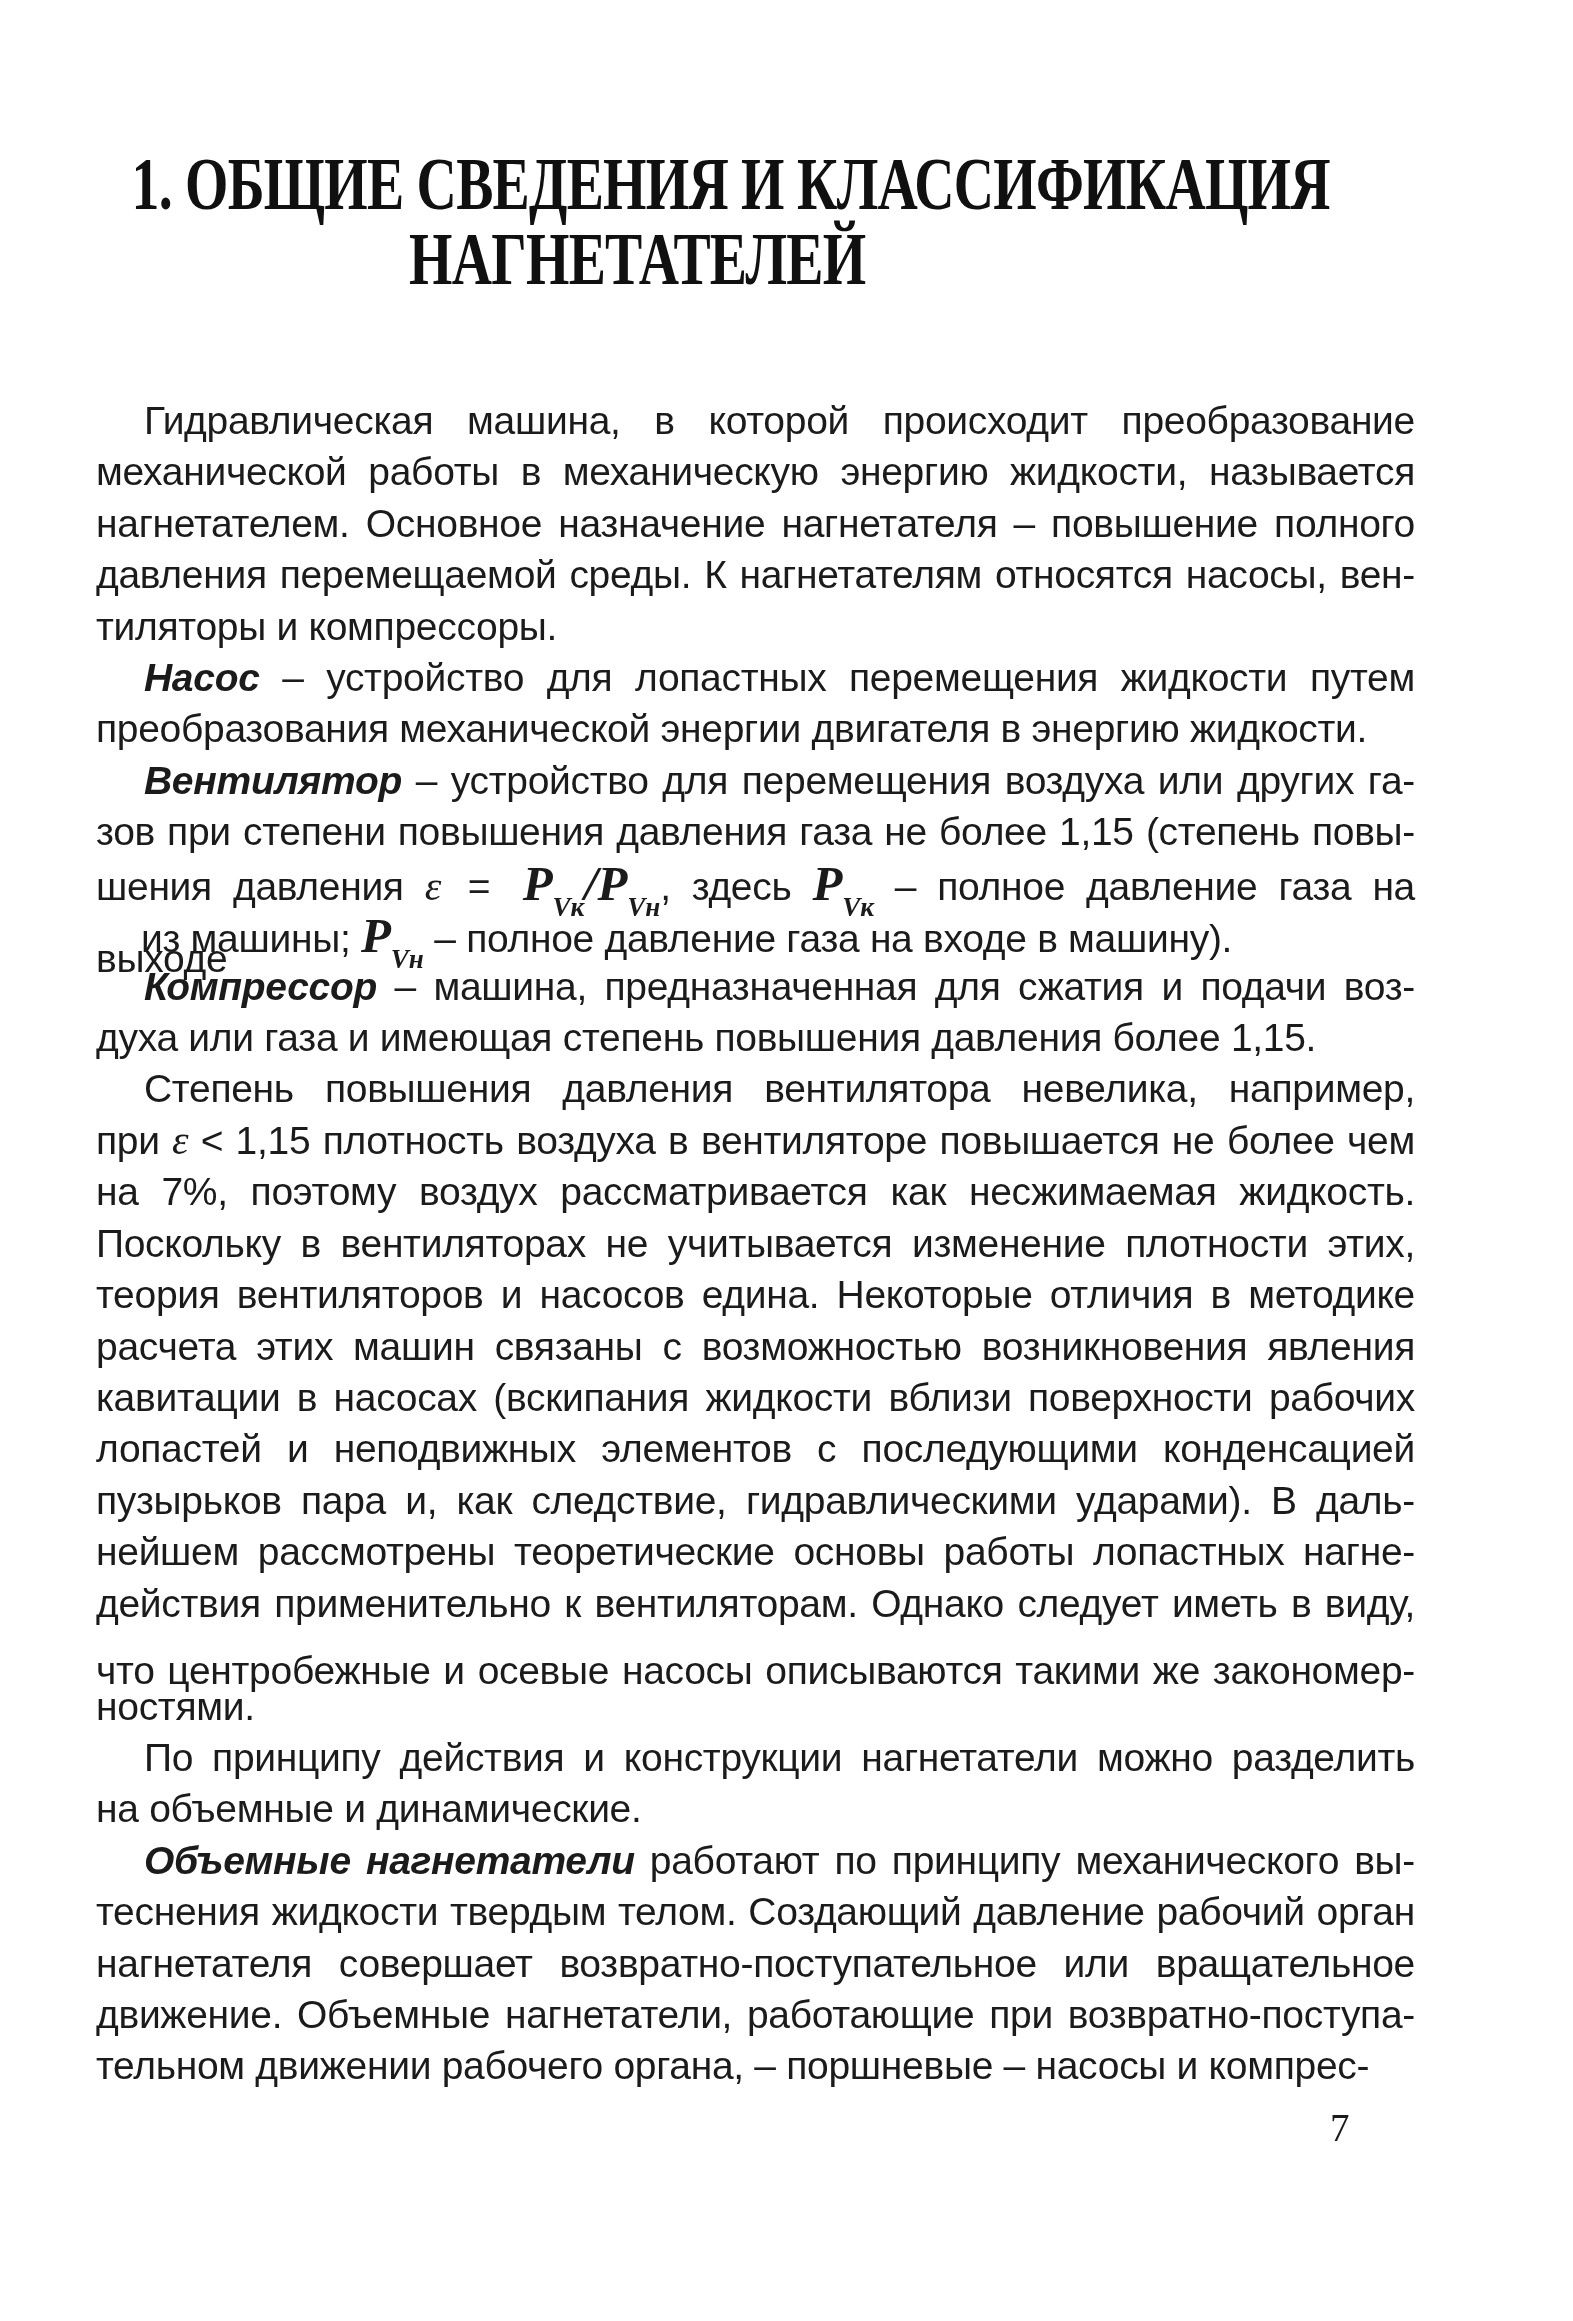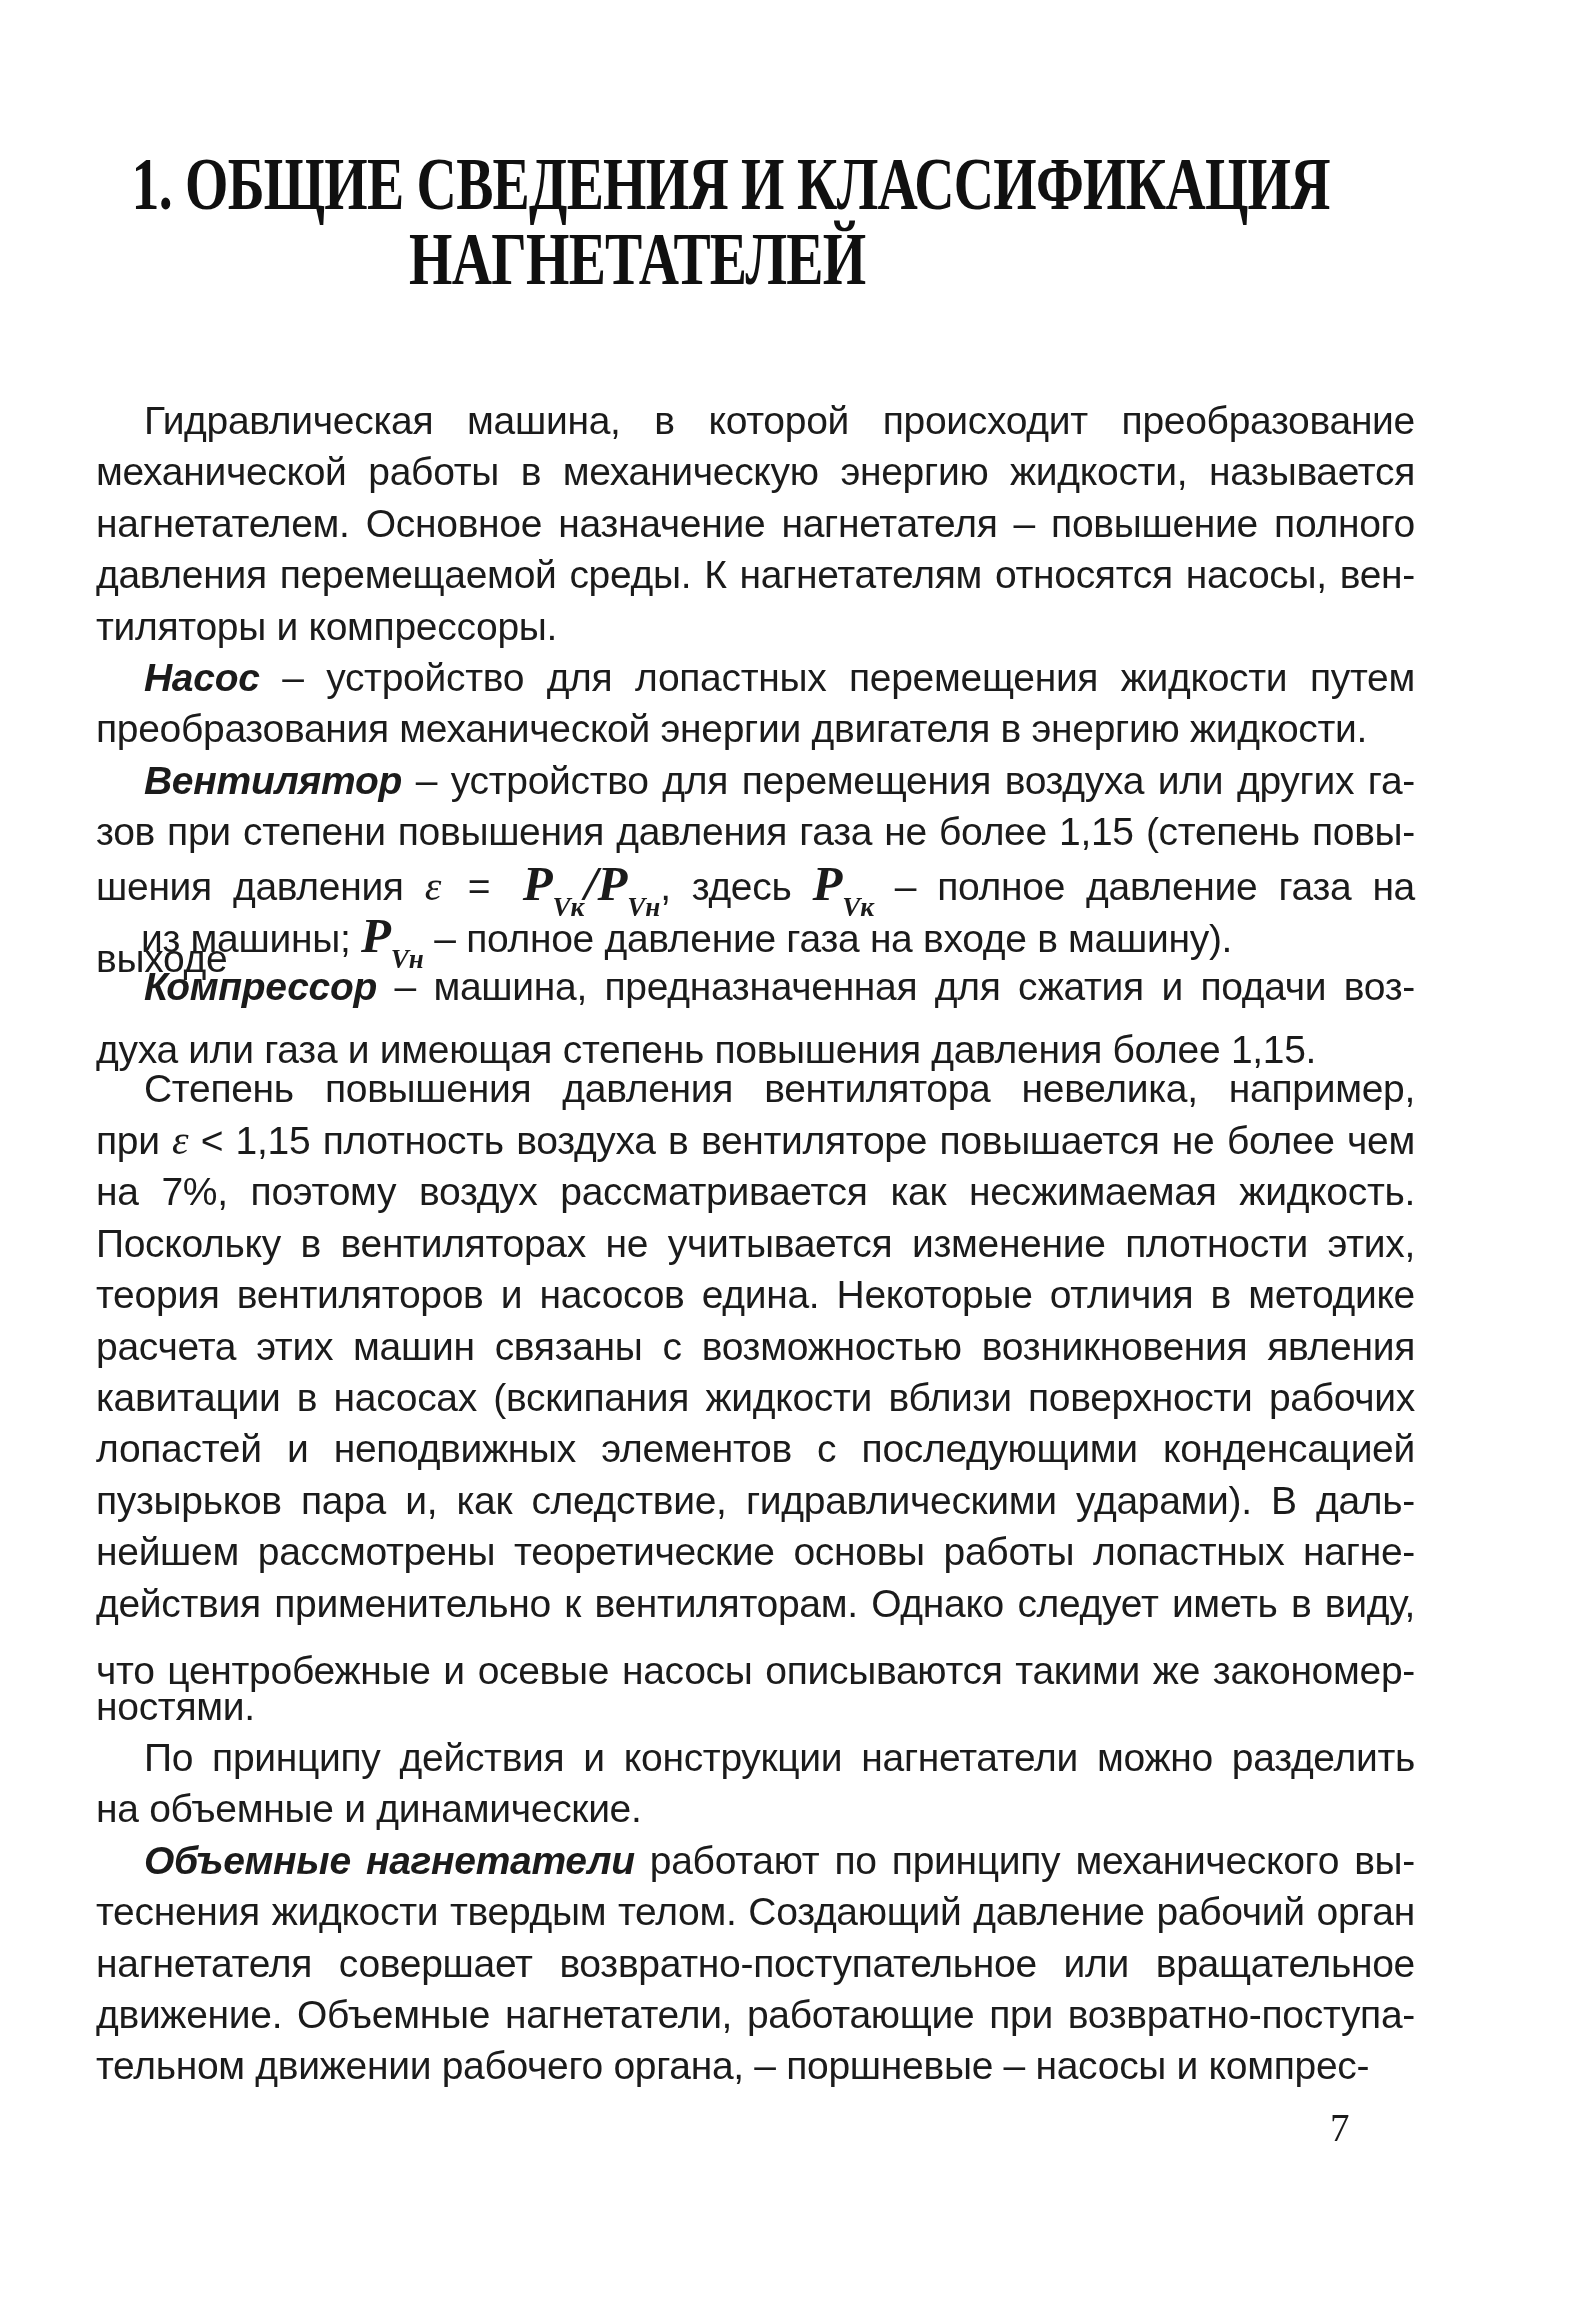--- a/index.html
+++ b/index.html
@@ -57,21 +57,21 @@
       <div class="line j" style="top: 498px;"><span>нагнетателем. Основное назначение нагнетателя – повышение полного</span></div>
       <div class="line j" style="top: 549px;"><span>давления перемещаемой среды. К нагнетателям относятся насосы, вен-</span></div>
       <div class="line" style="top: 601px;"><span>тиляторы и компрессоры.</span></div>
       <div class="line j ind" style="top: 652px;"><span class="s-bi">Насос</span><span> – устройство для лопастных перемещения жидкости путем</span></div>
       <div class="line" style="top: 703px;"><span>преобразования механической энергии двигателя в энергию жидкости.</span></div>
       <div class="line j ind" style="top: 755px;"><span class="s-bi">Вентилятор</span><span> – устройство для перемещения воздуха или других га-</span></div>
       <div class="line j" style="top: 806px;"><span>зов при степени повышения давления газа не более 1,15 (степень повы-</span></div>
       <div class="line j" style="top: 858px;"><span>шения давления </span><span class="s-ff">ε</span><span class="s-eq"> = </span><span class="s-fp">P</span><span class="s-fs">Vк</span><span class="s-fp">/</span><span class="s-fp">P</span><span class="s-fs">Vн</span><span>, здесь </span><span class="s-fp">P</span><span class="s-fs">Vк</span><span> – полное давление газа на выходе</span></div>
       <div class="line" style="top: 910px; margin-left: 45px;"><span>из машины; </span><span class="s-fp">P</span><span class="s-fs">Vн</span><span> – полное давление газа на входе в машину).</span></div>
       <div class="line j ind" style="top: 961px;"><span class="s-bi">Компрессор</span><span> – машина, предназначенная для сжатия и подачи воз-</span></div>
-      <div class="line" style="top: 1012px; margin-top: 12px;"><span>духа или газа и имеющая степень повышения давления более 1,15.</span></div>
+      <div class="line" style="top: 1012px;"><span>духа или газа и имеющая степень повышения давления более 1,15.</span></div>
       <div class="line j ind" style="top: 1063px;"><span>Степень повышения давления вентилятора невелика, например,</span></div>
       <div class="line j" style="top: 1115px;"><span>при </span><span class="s-ff">ε</span><span> &lt; 1,15 плотность воздуха в вентиляторе повышается не более чем</span></div>
       <div class="line j" style="top: 1166px;"><span>на 7%, поэтому воздух рассматривается как несжимаемая жидкость.</span></div>
       <div class="line j" style="top: 1218px;"><span>Поскольку в вентиляторах не учитывается изменение плотности этих,</span></div>
       <div class="line j" style="top: 1269px;"><span>теория вентиляторов и насосов едина. Некоторые отличия в методике</span></div>
       <div class="line j" style="top: 1321px;"><span>расчета этих машин связаны с возможностью возникновения явления</span></div>
       <div class="line j" style="top: 1372px;"><span>кавитации в насосах (вскипания жидкости вблизи поверхности рабочих</span></div>
       <div class="line j" style="top: 1423px;"><span>лопастей и неподвижных элементов с последующими конденсацией</span></div>
       <div class="line j" style="top: 1475px;"><span>пузырьков пара и, как следствие, гидравлическими ударами). В даль-</span></div>
       <div class="line j" style="top: 1526px;"><span>нейшем рассмотрены теоретические основы работы лопастных нагне-</span></div>

